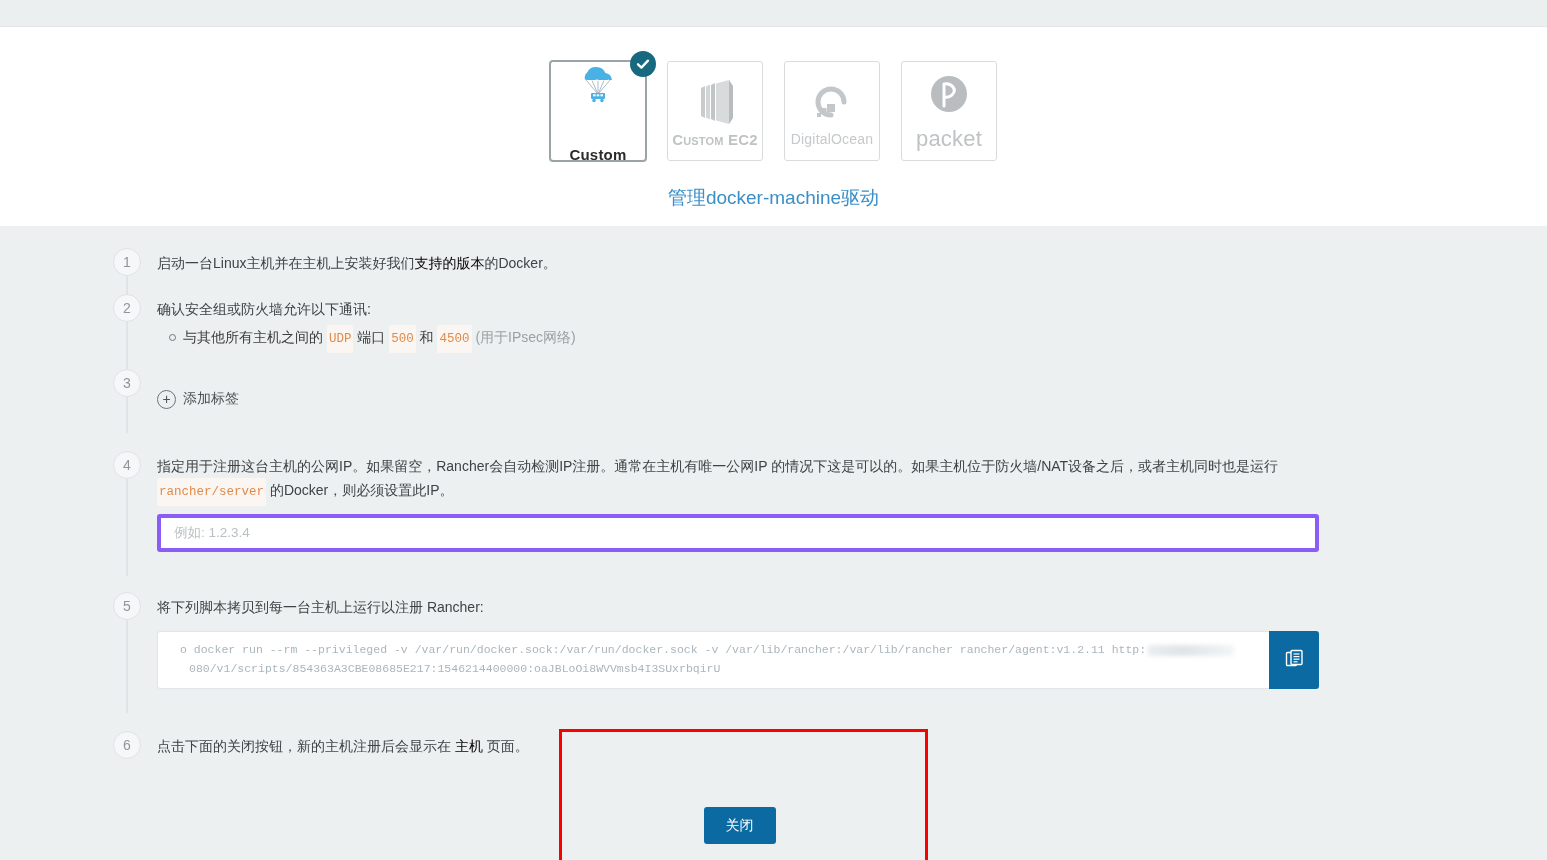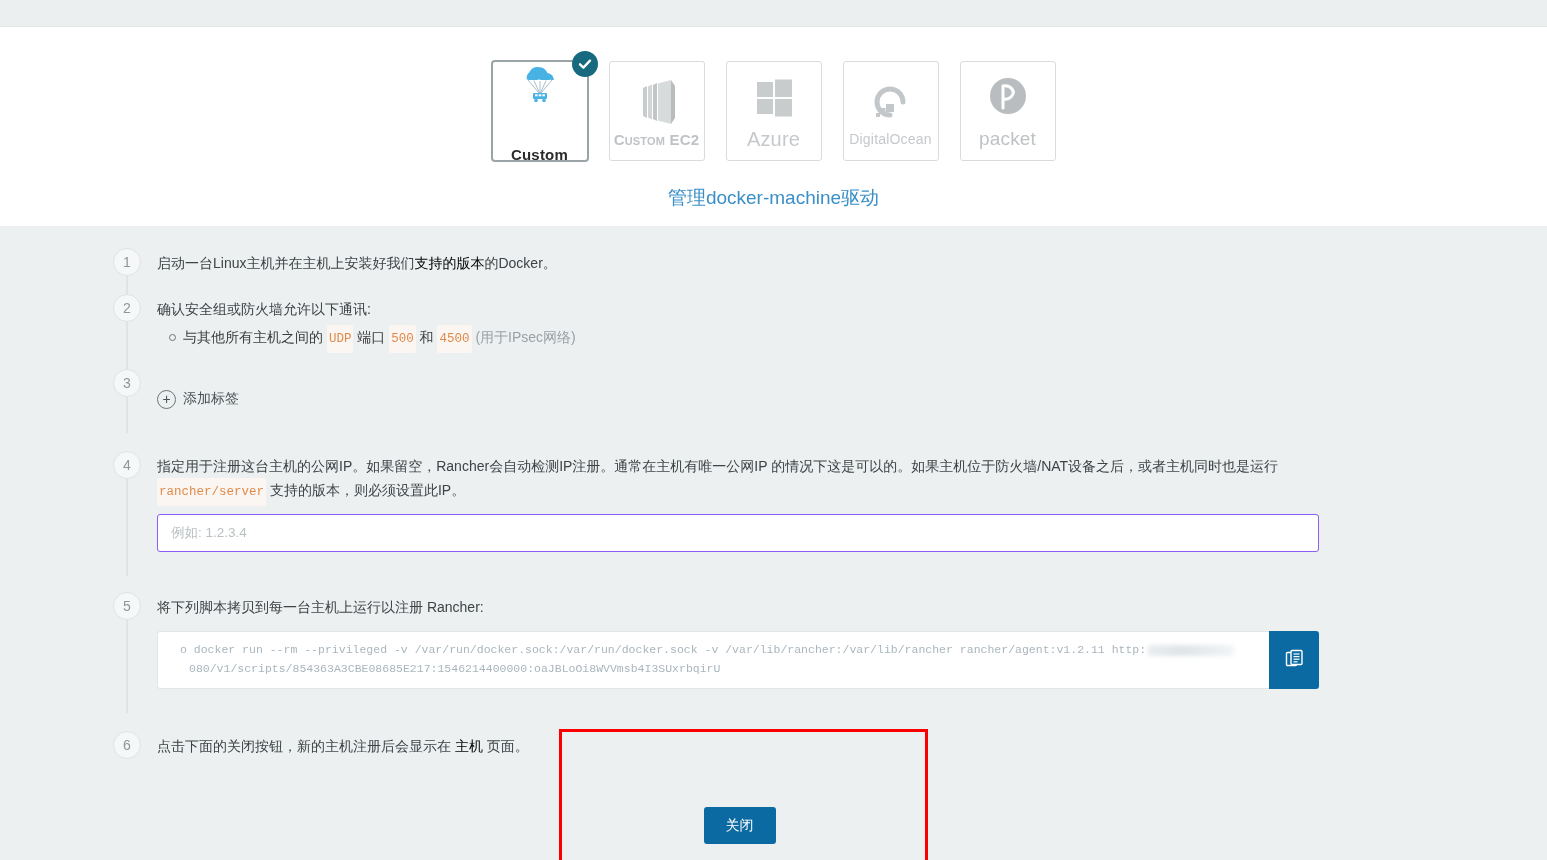--- a/index.html
+++ b/index.html
@@ -174,21 +174,21 @@
     border-radius: 50%;
     display: flex; align-items: center; justify-content: center;
     font-size: 14px; line-height: 1; color: #4a5255;
   }
 
   .ip-input {
     display: block;
     width: 1162px;
     height: 38px;
     background: #ffffff;
-    border: 1px solid #8b5cf6;
+    border: 4px solid #8b5cf6;
     border-radius: 3px;
     padding: 0 13px;
     font-size: 13.5px;
     color: #4a5255;
     font-family: "Liberation Sans", "DejaVu Sans", sans-serif;
     margin-top: 10px;
     outline: none;
   }
   .ip-input::placeholder { color: #b9bfc2; }
 
@@ -311,54 +311,41 @@
             <polygon points="18,10.5 22,8.5 22,43.5 18,41.5" fill="#d3d6d7"></polygon>
             <polygon points="23,9 27,7 27,45 23,43" fill="#c2c5c6"></polygon>
             <polygon points="28,7.5 41,4 41,48 28,44.5" fill="#d8dbdc"></polygon>
             <polygon points="41,4 45,10 45,42 41,48" fill="#b9bcbd"></polygon>
           </g>
         </svg>
       </span>
       <span class="driver-label gray-logo-text" style="font-variant: small-caps; font-size:15px; color:#bfc3c5;">Custom EC2</span>
     </div>
 
-    <div class="driver-card">
-      <span class="driver-icon">
-        <svg width="50" height="48" viewBox="0 0 50 48" aria-hidden="true">
-          <g fill="#c9cccd">
-            <rect x="8" y="8" width="16" height="15"></rect>
-            <rect x="26" y="5.5" width="17" height="17.5"></rect>
-            <rect x="8" y="25" width="16" height="15"></rect>
-            <rect x="26" y="25" width="17" height="17.5"></rect>
-          </g>
-        </svg>
-      </span>
-      <span class="driver-label gray-logo-text" style="font-weight:normal; font-size:20px; color:#c6c9cb;">Azure</span>
-    </div>
 
     <div class="driver-card">
       <span class="driver-icon">
         <svg width="48" height="46" viewBox="0 0 48 46" aria-hidden="true">
           <path d="M36 24 a13 13 0 1 0 -13 13" fill="none" stroke="#c3c7c9" stroke-width="5" stroke-linecap="round"></path>
           <rect x="19" y="26" width="8" height="8" fill="#c3c7c9"></rect>
           <rect x="13" y="30" width="5.5" height="5.5" fill="#c3c7c9"></rect>
           <rect x="9" y="35" width="4" height="4" fill="#c3c7c9"></rect>
         </svg>
       </span>
       <span class="driver-label gray-logo-text" style="font-weight:normal; font-size:14px; color:#c6c9cb;">DigitalOcean</span>
     </div>
 
     <div class="driver-card">
       <span class="driver-icon">
         <svg width="48" height="48" viewBox="0 0 48 48" aria-hidden="true">
           <circle cx="24" cy="22" r="18" fill="#b9bdbf"></circle>
           <path d="M19 34 L19 12 q6 -1 9 3 q3 4 -1 8 q-3 3 -8 2" fill="none" stroke="#ffffff" stroke-width="3" stroke-linecap="round" stroke-linejoin="round"></path>
         </svg>
       </span>
-      <span class="driver-label gray-logo-text" style="font-weight:normal; font-size:19px; color:#bfc3c5;">packet</span>
+      <span class="driver-label gray-logo-text" style="font-weight:normal; font-size:22px; color:#bfc3c5;">packet</span>
     </div>
 
   </div>
 
   <div class="manage-link-wrap">
     <a class="manage-link" href="#">管理docker-machine驱动</a>
   </div>
 </div>
 
 <div class="body-area">
@@ -404,21 +391,21 @@
       </div>
     </div>
 
     <div class="step" style="margin-top:24px;">
       <div class="step-num">4</div>
       <div class="step-line"></div>
       <div class="step-body">
         <div class="step-text" style="width:1180px;">
           <span>指定用于注册这台主机的公网IP。如果留空，Rancher会自动检测IP注册。通常在主机有唯一公网IP 的情况下这是可以的。如果主机位于防火墙/NAT设备之后，或者主机同时也是运行</span>
           <code class="inline">rancher/server</code>
-          <span>支持的版本，则必须设置此IP。</span>
+          <span>的Docker，则必须设置此IP。</span>
         </div>
         <input class="ip-input" type="text" value="" placeholder="例如: 1.2.3.4" style="">
       </div>
     </div>
 
     <div class="step" style="margin-top:22px;">
       <div class="step-num">5</div>
       <div class="step-line"></div>
       <div class="step-body">
         <div class="step-text">将下列脚本拷贝到每一台主机上运行以注册 Rancher:</div>

